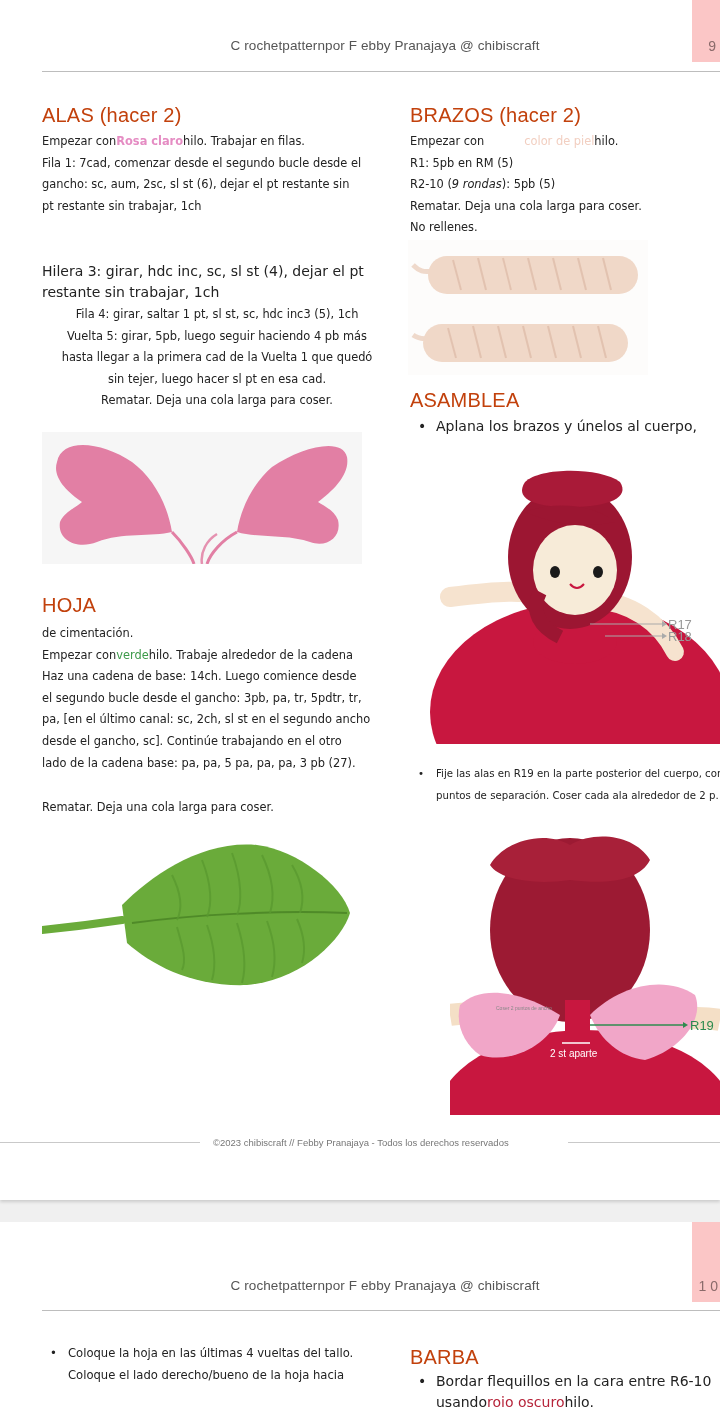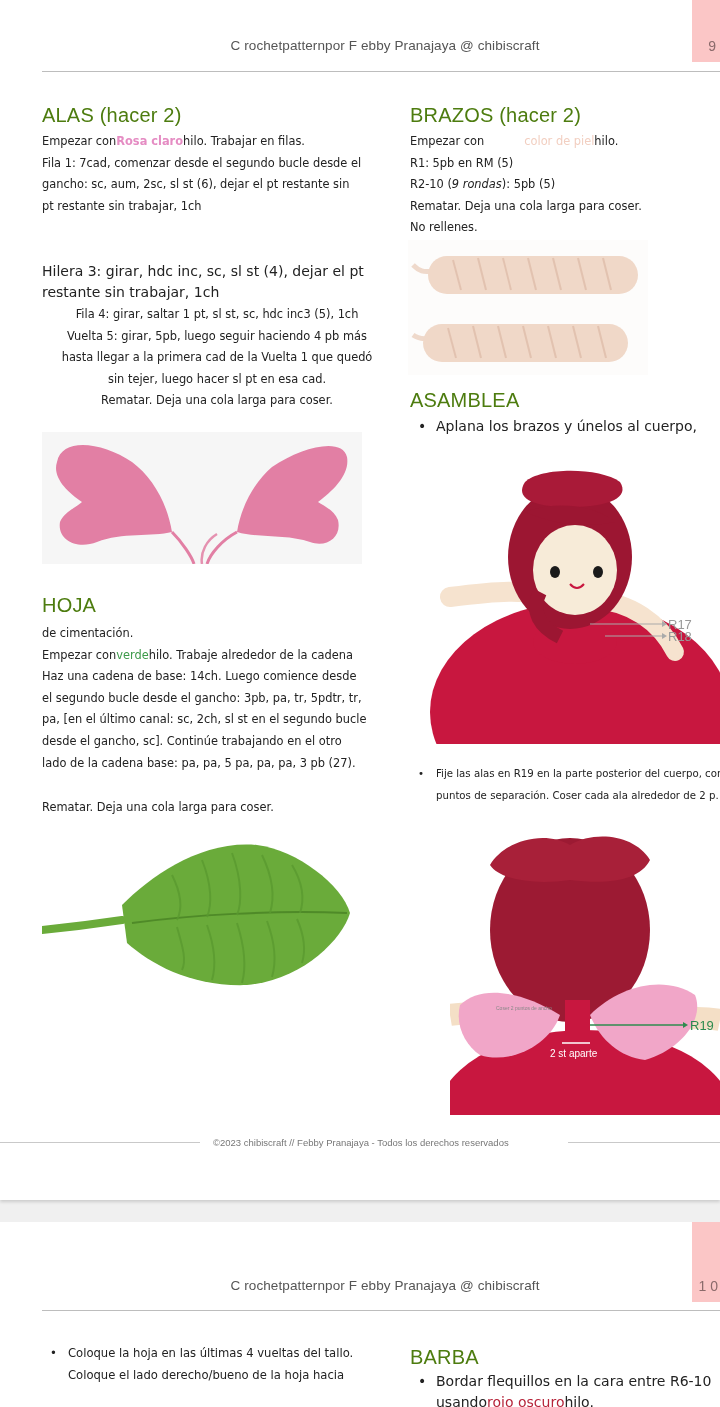--- a/index.html
+++ b/index.html
@@ -5,21 +5,21 @@
   * { box-sizing: border-box; margin: 0; padding: 0; }
   html, body { width: 720px; height: 1407px; overflow: hidden; background: #f0f0f0; }
   body { font-family: "DejaVu Sans", "Liberation Sans", sans-serif; color: #222; position: relative; }
   .page { position: absolute; left: 0; width: 720px; background: #fff; overflow: hidden; }
   #page1 { top: 0; height: 1200px; box-shadow: 0 2px 3px rgba(0,0,0,0.15); }
   #page2 { top: 1222px; height: 185px; }
   .hdr-text { position: absolute; left: 0; width: 770px; text-align: center; font-size: 13.5px; color: #555; font-family: "Liberation Sans", sans-serif; letter-spacing: 0.1px; }
   .page-tab { position: absolute; right: 0; width: 28px; background: #fbc6c6; }
   .page-num { position: absolute; right: 4px; font-size: 14px; color: #8a6a6a; font-family: "Liberation Sans", sans-serif; }
   .hdr-rule { position: absolute; left: 42px; right: 0; height: 1px; background: #bdbdbd; }
-  .h-title { position: absolute; font-size: 20px; color: #4d7c0f; font-weight: normal; font-family: "Liberation Sans", sans-serif; letter-spacing: 0.2px; }
+  .h-title { position: absolute; font-size: 20px; color: #c2410c; font-weight: normal; font-family: "Liberation Sans", sans-serif; letter-spacing: 0.2px; }
   .txt { position: absolute; font-size: 11.4px; line-height: 21.6px; color: #222; }
   .txt.big { font-size: 14px; line-height: 21px; }
   .pink { color: #e58cc3; font-weight: bold; }
   .skin { color: #f2cfc1; padding-left: 40px; }
   .green { color: #3d9a4a; }
   .darkred { color: #b6243a; text-decoration: underline; }
   .bullet-list { position: absolute; list-style: none; }
   .bullet-list li { position: relative; padding-left: 26px; }
   .bullet-list li::before { content: "•"; position: absolute; left: 8px; top: 0; color: #222; }
   .photo { position: absolute; overflow: hidden; background: #f97316; }
@@ -67,21 +67,21 @@
       <path d="M160 132 C158 120, 165 108, 175 102" stroke="#e591b0" stroke-width="2.5" fill="none"></path>
     </svg>
   </div>
 
   <div class="h-title" style="left:42px;top:594px;">HOJA</div>
   <div class="txt" style="left:42px;top:623px;width:350px;">
     <div>de cimentación.</div>
     <div><span>Empezar con</span><span class="green">verde</span><span>hilo. Trabaje alrededor de la cadena</span></div>
     <div>Haz una cadena de base: 14ch. Luego comience desde</div>
     <div>el segundo bucle desde el gancho: 3pb, pa, tr, 5pdtr, tr,</div>
-    <div>pa, [en el último canal: sc, 2ch, sl st en el segundo bucle</div>
+    <div>pa, [en el último canal: sc, 2ch, sl st en el segundo ancho</div>
     <div>desde el gancho, sc]. Continúe trabajando en el otro</div>
     <div>lado de la cadena base: pa, pa, 5 pa, pa, pa, 3 pb (27).</div>
   </div>
   <div class="txt" style="left:42px;top:797px;width:350px;">Rematar. Deja una cola larga para coser.</div>
 
   <div class="photo" style="left:42px;top:835px;width:320px;height:165px;">
     <svg width="320" height="165" viewBox="0 0 320 165">
       <rect width="320" height="165" fill="#ffffff"></rect>
       <path d="M0 95 C30 92, 60 88, 80 85" stroke="#6aab3a" stroke-width="8" fill="none" stroke-linecap="round"></path>
       <path d="M80 70 C110 40, 160 5, 215 10 C255 15, 300 50, 308 78 C300 105, 260 145, 205 150 C150 152, 110 130, 85 108 Z" fill="#6aab3a"></path>

